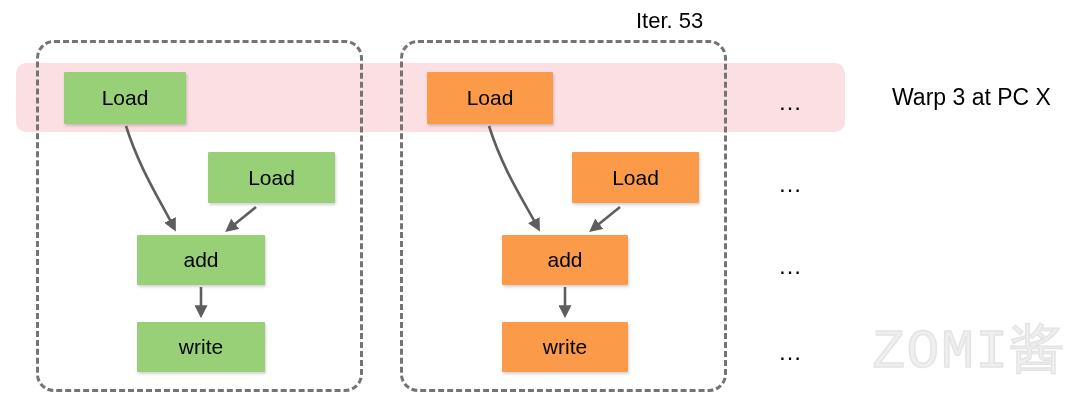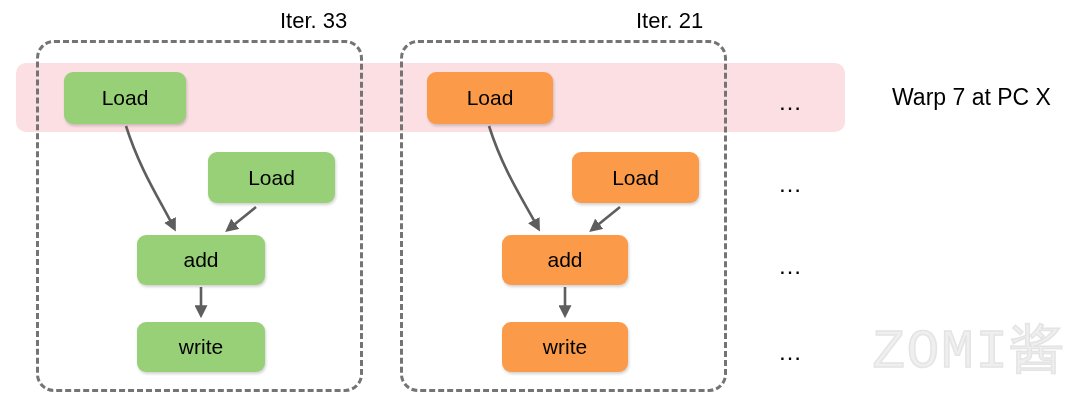--- a/index.html
+++ b/index.html
@@ -38,21 +38,21 @@
     position: absolute;
     border: 3px dashed #747474;
     border-radius: 18px;
     box-sizing: border-box;
     background: transparent;
     z-index: 2;
   }
   .node {
     position: absolute;
     box-sizing: border-box;
-    border-radius: 9px;
+    border-radius: 1px;
     display: flex;
     align-items: center;
     justify-content: center;
     font-size: 21px;
     color: #000000;
     z-index: 3;
     box-shadow: 1px 2px 3px rgba(0,0,0,0.18);
   }
   .node.green { background: #97d077; }
   .node.orange { background: #fb9b49; }
@@ -96,22 +96,21 @@
 </style>
 </head>
 <body>
 
 <div id="stage">
 
   <div class="watermark">ZOMI酱</div>
 
   <div class="pink-band"></div>
 
-  <div class="iter-label" style="left:280px; top:8px;">Iter. 33</div>
-  <div class="iter-label" style="left:636px; top:8px;">Iter. 21</div>
+  <div class="iter-label" style="left:636px; top:8px;">Iter. 53</div>
 
   <div class="dashed-group" style="left:36px; top:40px; width:327px; height:352px;"></div>
   <div class="dashed-group" style="left:400px; top:40px; width:327px; height:352px;"></div>
 
   <div class="node green" style="left:64px; top:72px; width:122px; height:52px;">Load</div>
   <div class="node green" style="left:208px; top:152px; width:127px; height:51px;">Load</div>
   <div class="node green" style="left:137px; top:235px; width:128px; height:50px;">add</div>
   <div class="node green" style="left:137px; top:322px; width:128px; height:50px;">write</div>
 
   <div class="node orange" style="left:427px; top:72px; width:126px; height:52px;">Load</div>
@@ -132,15 +131,15 @@
     <path d="M 489 126 C 503 170, 523 200, 537 226" fill="none" stroke="#5e5e5e" stroke-width="2.6" marker-end="url(#arrowhead)"></path>
     <path d="M 620 207 L 594 228" fill="none" stroke="#5e5e5e" stroke-width="2.6" marker-end="url(#arrowhead)"></path>
     <path d="M 565 287 L 565 312" fill="none" stroke="#5e5e5e" stroke-width="2.6" marker-end="url(#arrowhead)"></path>
   </svg>
 
   <div class="ellipsis" style="left:778px; top:88px;">…</div>
   <div class="ellipsis" style="left:778px; top:170px;">…</div>
   <div class="ellipsis" style="left:778px; top:252px;">…</div>
   <div class="ellipsis" style="left:778px; top:338px;">…</div>
 
-  <div class="side-label" style="left:892px; top:84px;">Warp 7 at PC X</div>
+  <div class="side-label" style="left:892px; top:84px;">Warp 3 at PC X</div>
 
 </div>
 
 </body></html>

